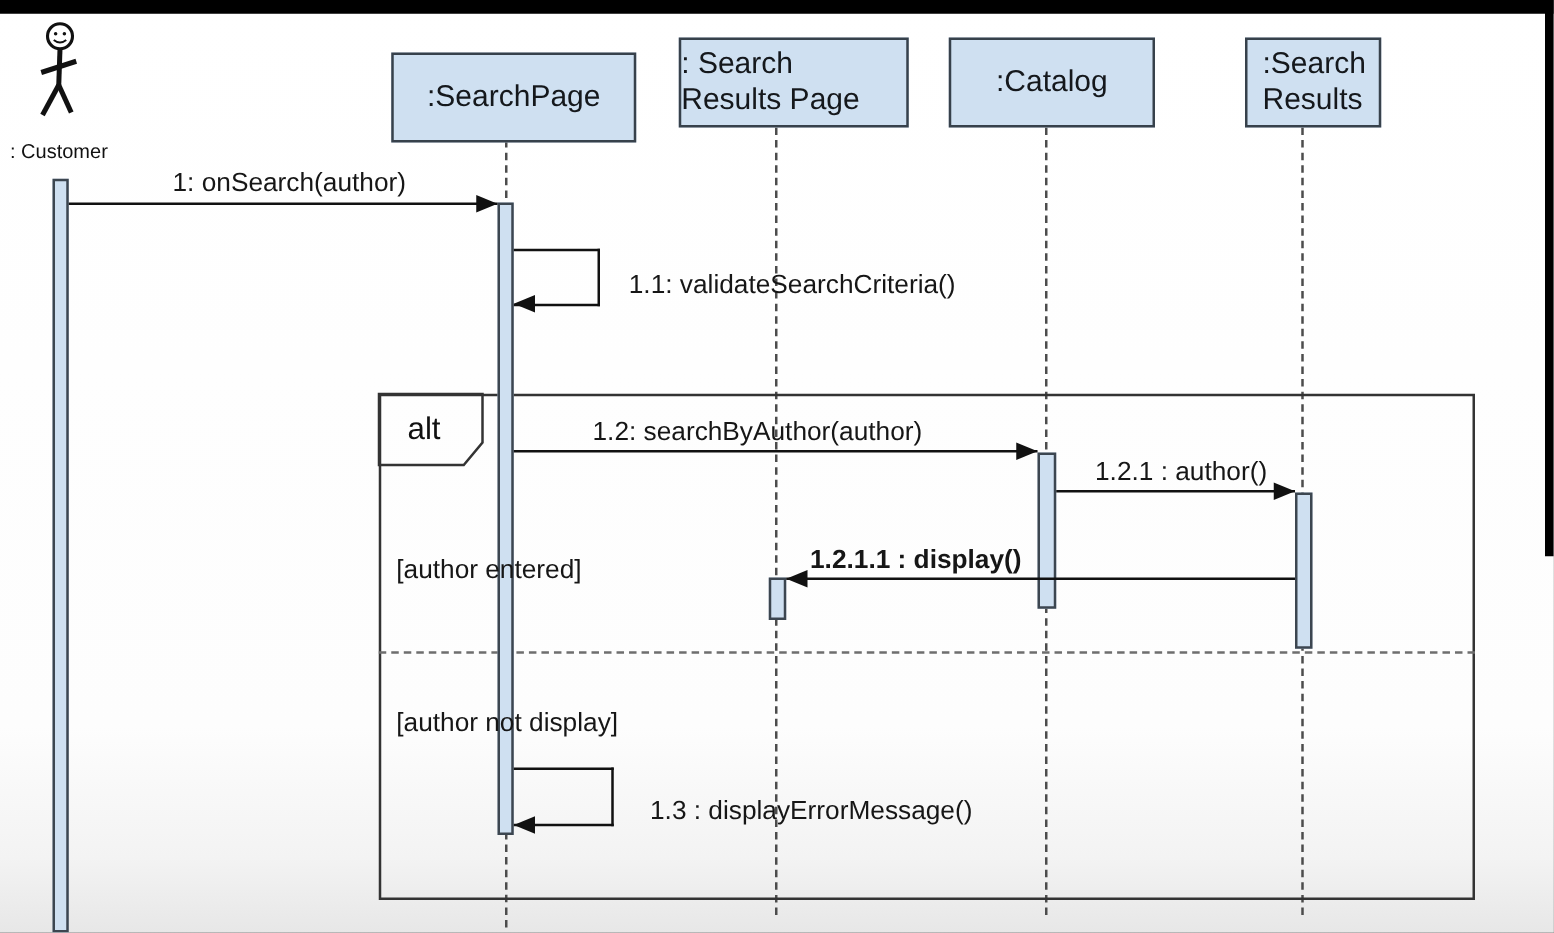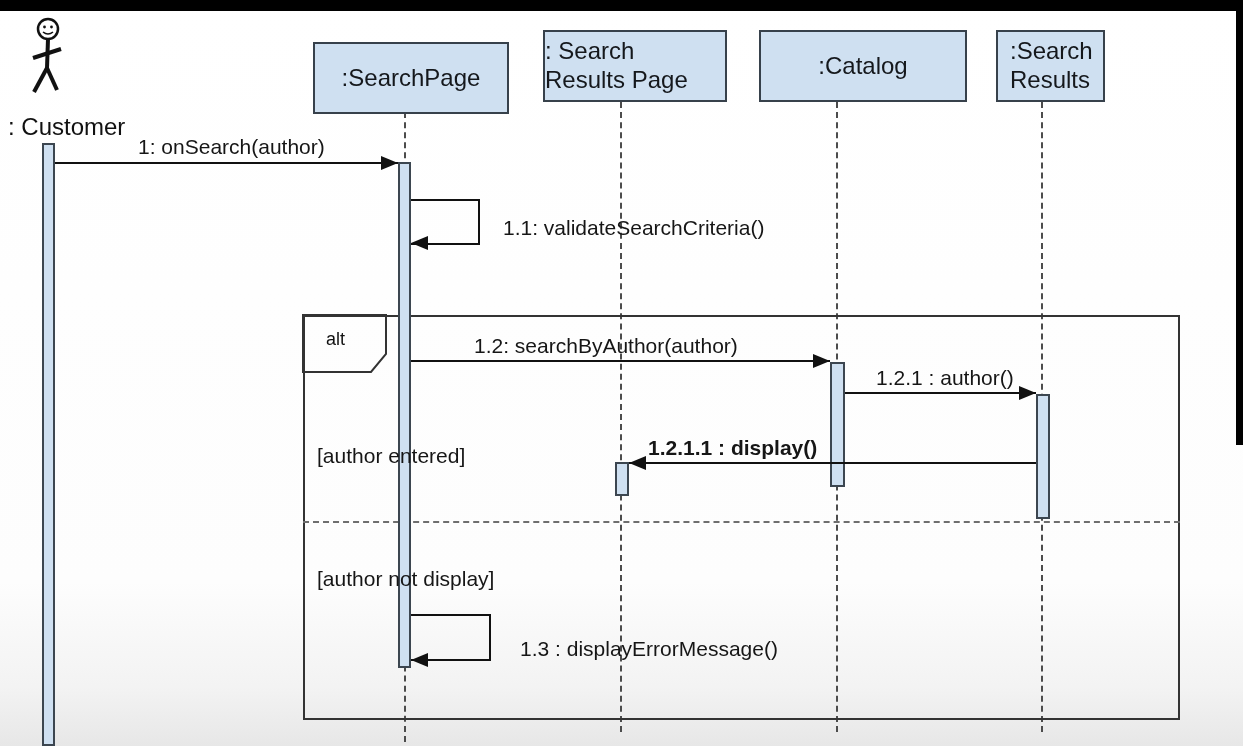--- a/index.html
+++ b/index.html
@@ -34,22 +34,22 @@
   .msg-line{height:2px;background:#111;z-index:5;}
   .arr{width:0;height:0;z-index:6;}
   .arr.right{border-top:7px solid transparent;border-bottom:7px solid transparent;border-left:17px solid #111;}
   .arr.left{border-top:7px solid transparent;border-bottom:7px solid transparent;border-right:17px solid #111;}
   .self-loop{border:2px solid #111;border-left:none;box-sizing:border-box;z-index:5;background:transparent;}
   .msg-label{font-size:21px;white-space:nowrap;z-index:7;color:#161616;}
   .guard-label{font-size:21px;white-space:nowrap;z-index:7;color:#161616;}
   
   .fragment{border:2px solid #333;box-sizing:border-box;z-index:3;background:transparent;}
   .fragment-divider{width:100%;border-top:2px dashed #6e6e6e;z-index:3;}
-  .operator-label{font-size:18px;color:#111;z-index:7;}
-  .actor-label{font-size:24px;color:#111;white-space:nowrap;z-index:2;}
+  .operator-label{font-size:25px;color:#111;z-index:7;}
+  .actor-label{font-size:16px;color:#111;white-space:nowrap;z-index:2;}
 </style>
 </head>
 <body>
 
 <div id="stage">
 
   <div class="abs bar" style="left:0;top:0;width:1243px;height:11px;"></div>
   <div class="abs bar" style="left:1236px;top:0;width:7px;height:445px;"></div>
 
   <svg class="abs" style="left:26px;top:16px;z-index:2;" width="46" height="90" viewBox="0 0 46 90">
@@ -64,21 +64,21 @@
   </svg>
   <div class="abs actor-label" style="left:8px;top:113px;">: Customer</div>
 
   <div class="abs node center" style="left:313px;top:30px;width:196px;height:72px;margin-top:12px;">
     <span class="node-label">:SearchPage</span>
   </div>
   <div class="abs node" style="left:543px;top:30px;width:184px;height:72px;">
     <span class="node-label">: Search
 Results Page</span>
   </div>
-  <div class="abs node center" style="left:759px;top:30px;width:208px;height:72px;">
+  <div class="abs node center" style="left:759px;top:30px;width:165px;height:72px;">
     <span class="node-label">:Catalog</span>
   </div>
   <div class="abs node" style="left:996px;top:30px;width:109px;height:72px;padding-left:12px;">
     <span class="node-label">:Search
 Results</span>
   </div>
 
   <div class="abs lifeline" style="left:404px;top:102px;height:640px;"></div>
   <div class="abs lifeline" style="left:620px;top:102px;height:630px;"></div>
   <div class="abs lifeline" style="left:836px;top:102px;height:630px;"></div>

